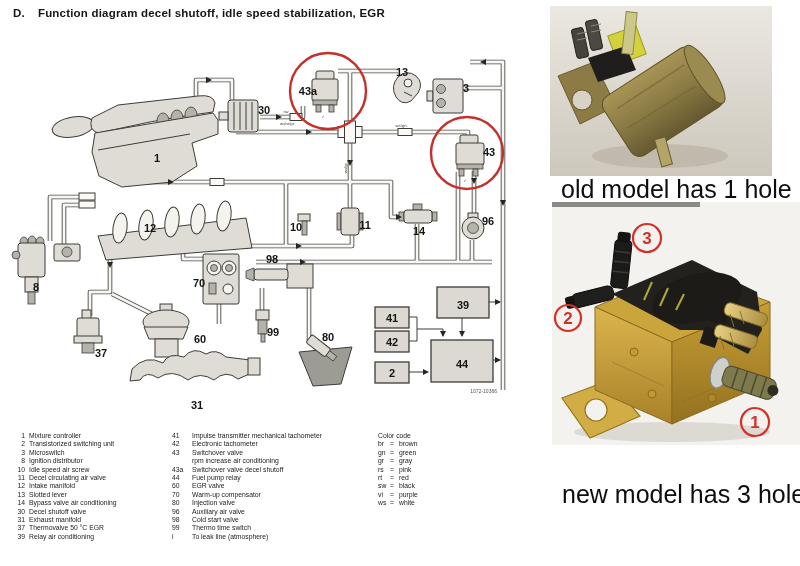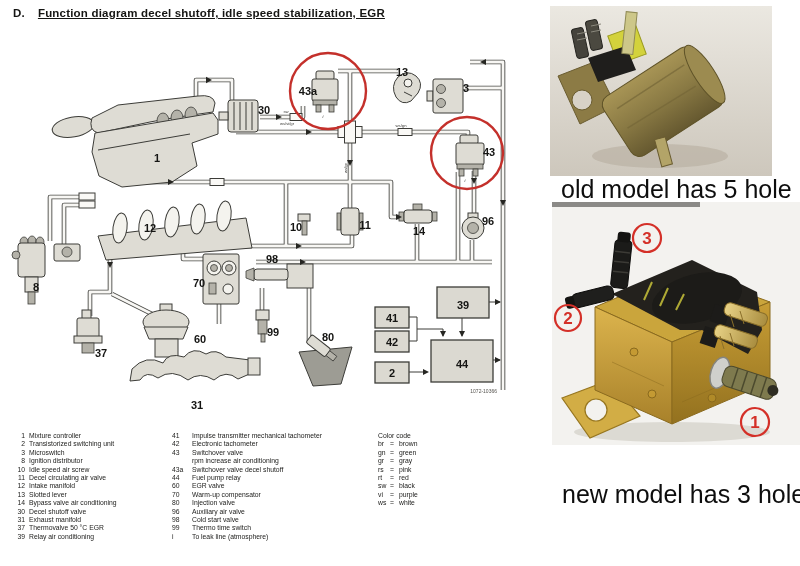--- a/index.html
+++ b/index.html
@@ -1,19 +1,19 @@
 <!DOCTYPE html>
 <html><head>
 <meta charset="utf-8">
 <style>
   html,body{margin:0;padding:0;}
   body{width:800px;height:566px;background:#ffffff;position:relative;overflow:hidden;
        font-family:"Liberation Sans",sans-serif;}
   .abs{position:absolute;}
-  #title{left:13px;top:7px;font-size:11.5px;font-weight:bold;color:#151513;letter-spacing:.2px;white-space:nowrap;text-decoration:underline;}
+  #title{left:13px;top:7px;font-size:11.5px;font-weight:bold;color:#151513;letter-spacing:.2px;white-space:nowrap;}
   #title .d{display:inline-block;margin-right:13px;}
   #diagram{left:0;top:50px;}
 
   
   .pipe-o{stroke:#4a4a46;stroke-width:4.6;fill:none;stroke-linejoin:round;}
   .pipe-i{stroke:#f8f7f4;stroke-width:2.8;fill:none;stroke-linejoin:round;}
   .thin{stroke:#3c3c38;stroke-width:1;fill:none;}
   .comp{fill:#dedcd4;stroke:#3c3c38;stroke-width:1;}
   .comp-dark{fill:#b4b2a9;stroke:#3c3c38;stroke-width:0.8;}
   .loop{fill:#f4f3ee;stroke:#3c3c38;stroke-width:1;}
@@ -401,21 +401,21 @@
       <rect x="24" y="22" width="12" height="30" rx="3" transform="rotate(-12 30 37)" fill="#45433c" stroke="#24231f"></rect>
       <rect x="38" y="14" width="12" height="30" rx="3" transform="rotate(-12 44 29)" fill="#4b4940" stroke="#24231f"></rect>
       <path d="M27,28 L37,26 M27,34 L37,32 M41,20 L51,18 M41,26 L51,24" stroke="#8a887c" stroke-width="1" fill="none"></path>
     </g>
     <rect x="62" y="24" width="30" height="30" transform="rotate(-20 77 39)" fill="#d3d23c" stroke="#9a9a20"></rect>
     <polygon points="38,52 76,40 86,64 48,76" fill="#1f1e1c"></polygon>
     <rect x="74" y="6" width="11" height="42" transform="rotate(6 79 27)" fill="#cdc789" stroke="#8f8a55"></rect>
     <rect x="108" y="132" width="11" height="28" transform="rotate(-15 113 146)" fill="#b3a468" stroke="#6a5c30"></rect>
   </svg>
 </div>
-<div id="cap-old" class="abs caption">old model has 5 hole</div>
+<div id="cap-old" class="abs caption">old model has 1 hole</div>
 
 <div id="photo-new" class="abs">
   <svg width="248" height="243" viewBox="0 0 248 243">
     <defs>
       <linearGradient id="goldL" x1="0" y1="0" x2="0" y2="1">
         <stop offset="0" stop-color="#dcb44d"></stop>
           <stop offset="1" stop-color="#a8812a"></stop>
       </linearGradient>
       <linearGradient id="goldR" x1="0" y1="0" x2="0" y2="1">
         <stop offset="0" stop-color="#c79d35"></stop>

